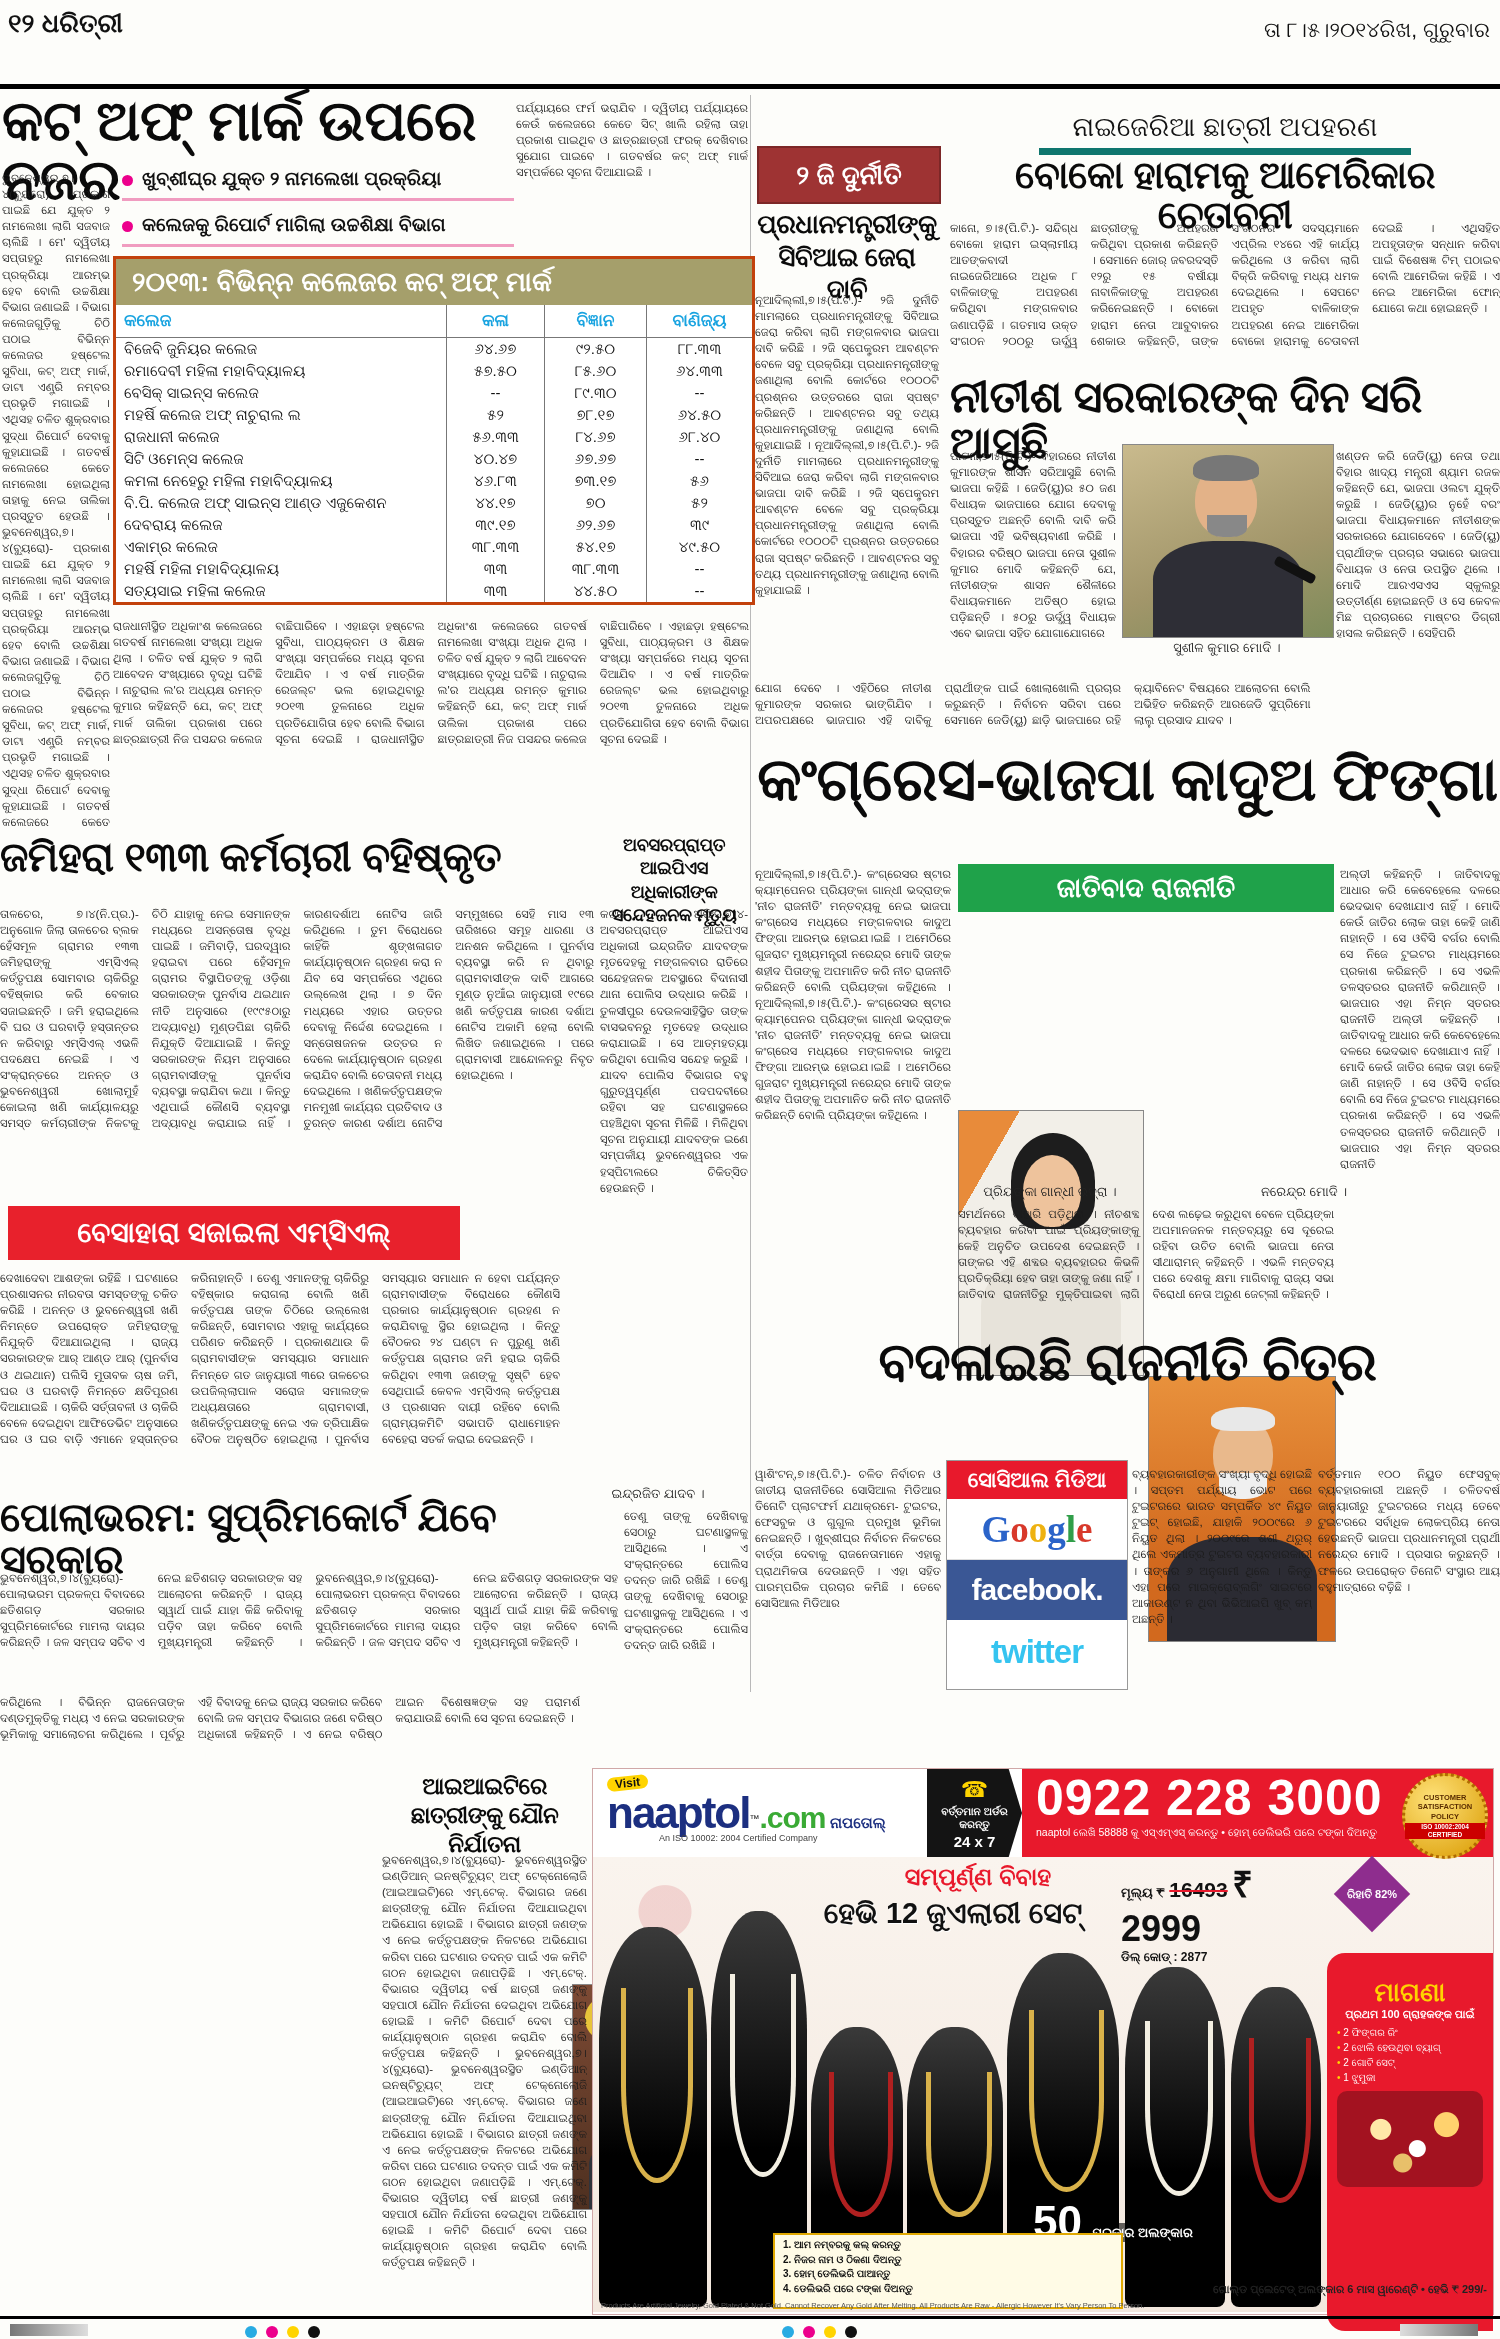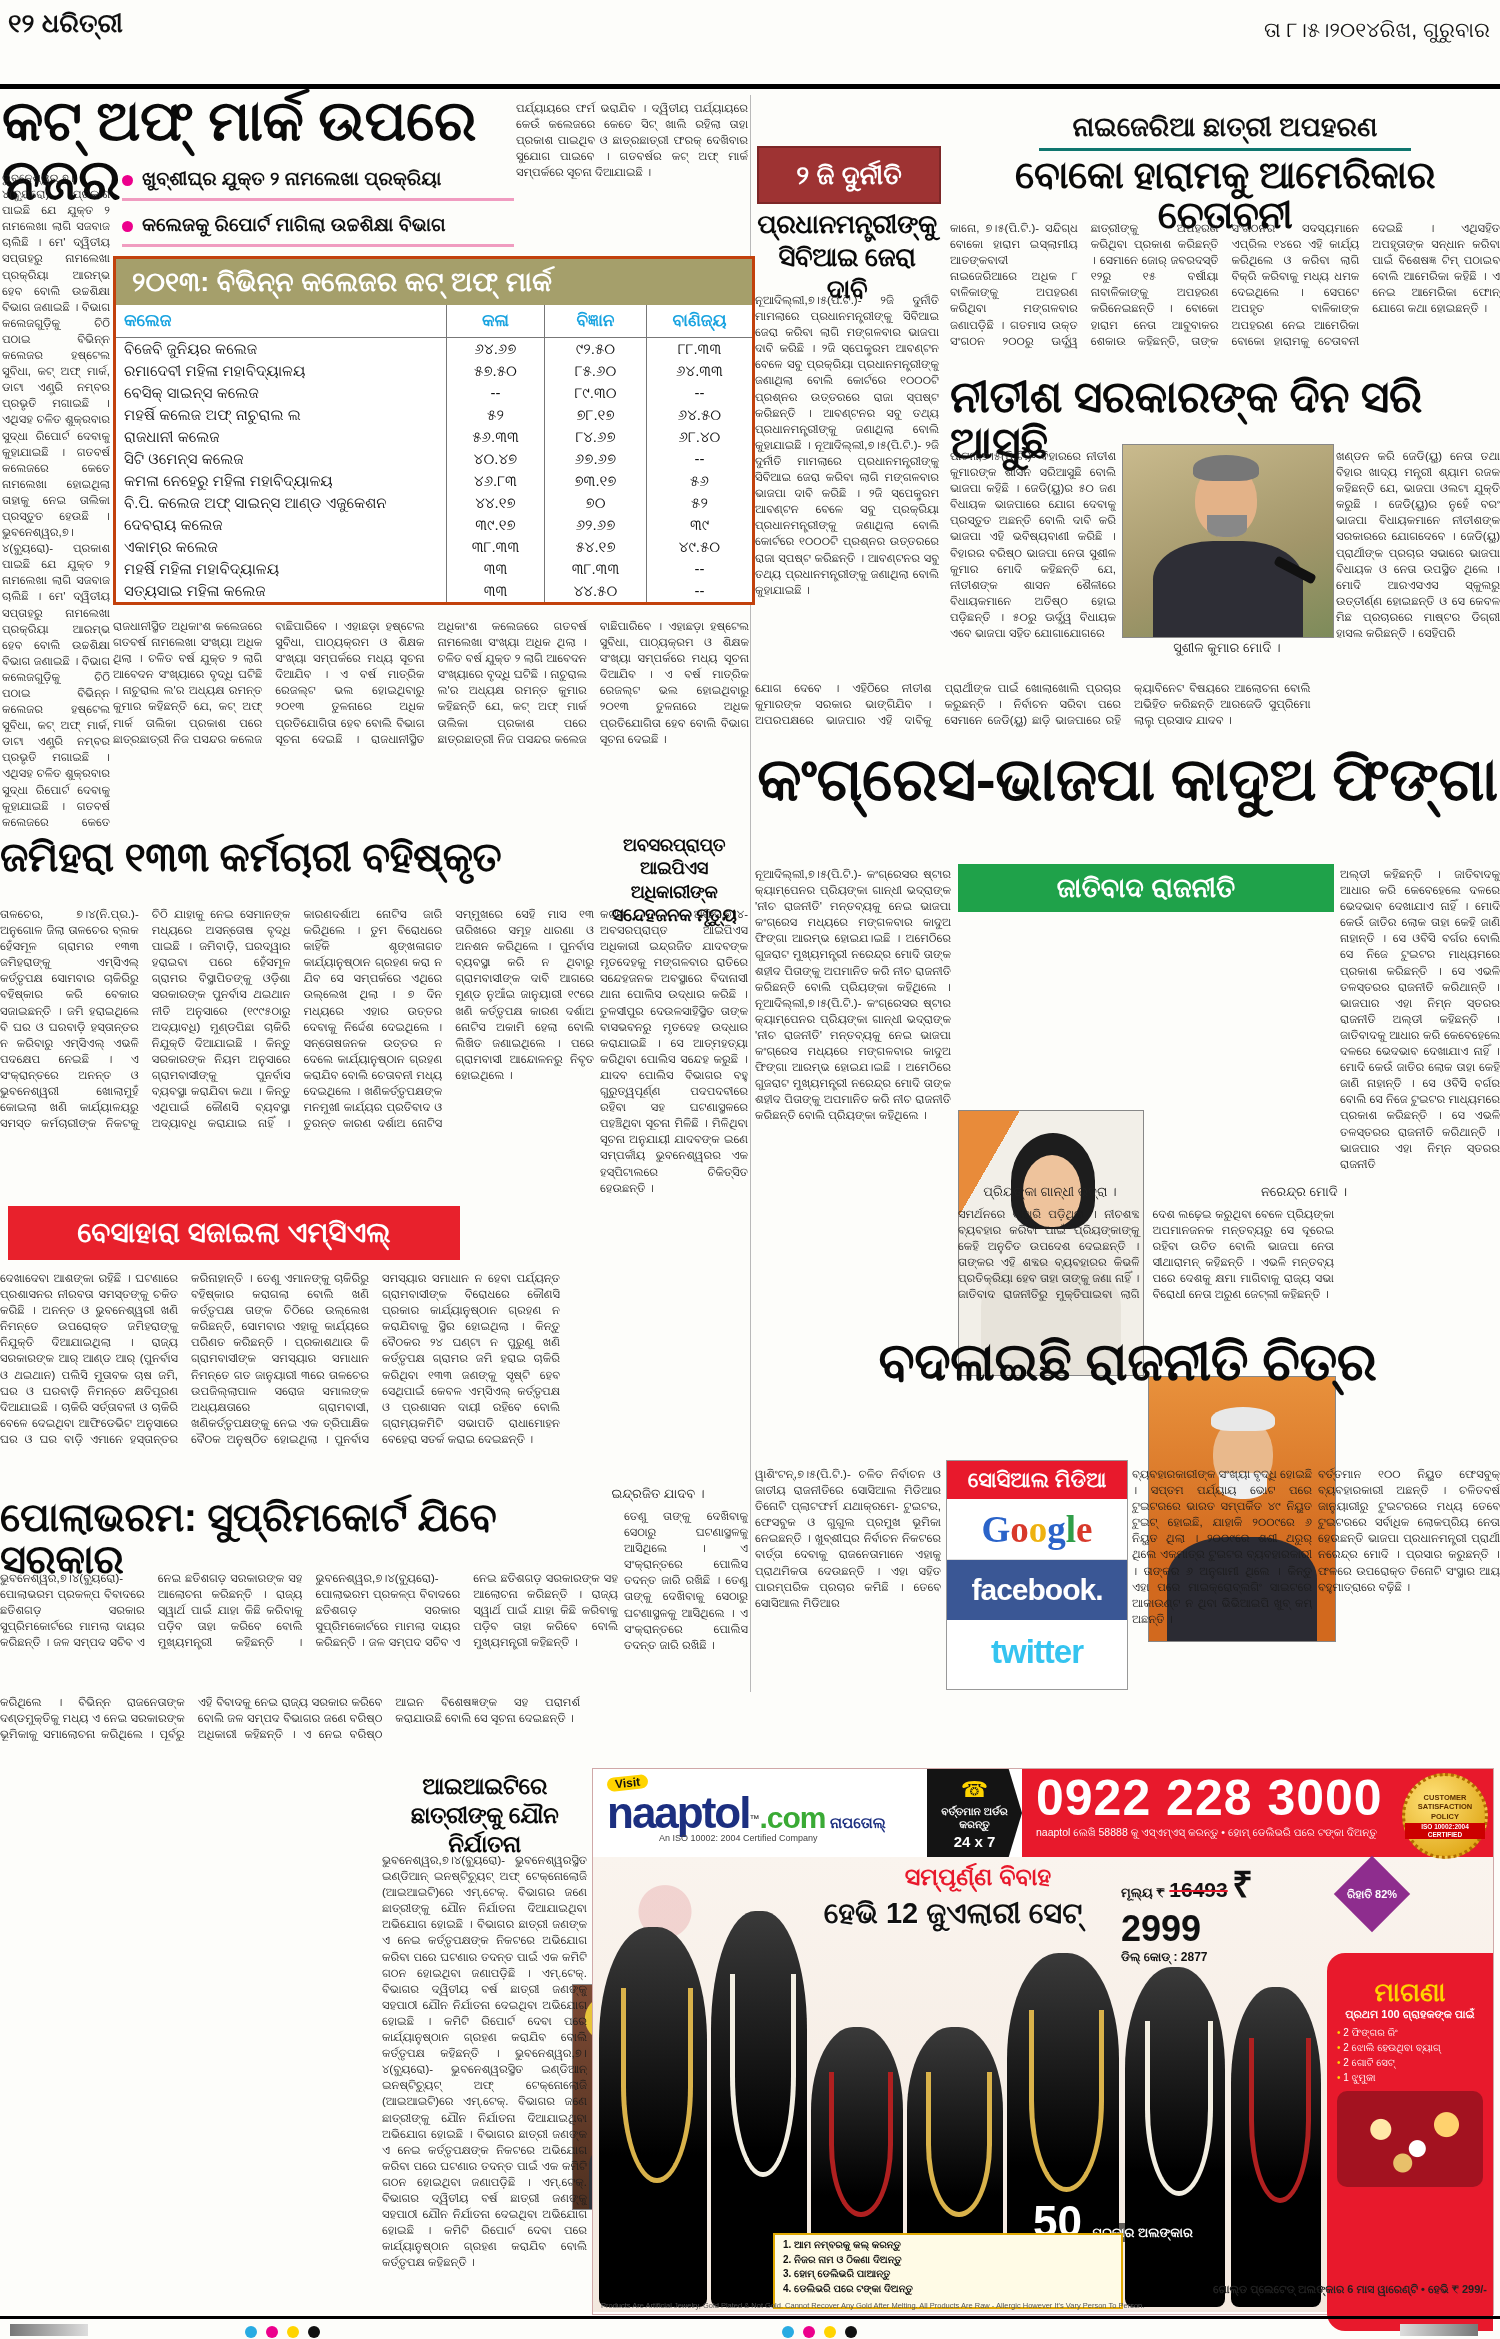--- a/index.html
+++ b/index.html
@@ -178,21 +178,21 @@
     </div>
 </div>
 
 <div class="abs body-text cols-4" style="left:113px;top:618px;width:636px;height:212px">ରାଜଧାନୀସ୍ଥିତ ଅଧିକାଂଶ କଲେଜରେ ଗତବର୍ଷ ନାମଲେଖା ସଂଖ୍ୟା ଅଧିକ ଥିଲା । ଚଳିତ ବର୍ଷ ଯୁକ୍ତ ୨ ଲାଗି ଆବେଦନ ସଂଖ୍ୟାରେ ବୃଦ୍ଧି ଘଟିଛି । ନାଚୁରାଲ ଲ'ର ଅଧ୍ୟକ୍ଷ ରମନ୍ତ କୁମାର କହିଛନ୍ତି ଯେ, କଟ୍ ଅଫ୍ ମାର୍କ ତାଲିକା ପ୍ରକାଶ ପରେ ଛାତ୍ରଛାତ୍ରୀ ନିଜ ପସନ୍ଦର କଲେଜ ବାଛିପାରିବେ । ଏହାଛଡ଼ା ହଷ୍ଟେଲ ସୁବିଧା, ପାଠ୍ୟକ୍ରମ ଓ ଶିକ୍ଷକ ସଂଖ୍ୟା ସମ୍ପର୍କରେ ମଧ୍ୟ ସୂଚନା ଦିଆଯିବ । ଏ ବର୍ଷ ମାତ୍ରିକ ରେଜଲ୍ଟ ଭଲ ହୋଇଥିବାରୁ ୨୦୧୩ ତୁଳନାରେ ଅଧିକ ପ୍ରତିଯୋଗିତା ହେବ ବୋଲି ବିଭାଗ ସୂଚନା ଦେଇଛି । ରାଜଧାନୀସ୍ଥିତ ଅଧିକାଂଶ କଲେଜରେ ଗତବର୍ଷ ନାମଲେଖା ସଂଖ୍ୟା ଅଧିକ ଥିଲା । ଚଳିତ ବର୍ଷ ଯୁକ୍ତ ୨ ଲାଗି ଆବେଦନ ସଂଖ୍ୟାରେ ବୃଦ୍ଧି ଘଟିଛି । ନାଚୁରାଲ ଲ'ର ଅଧ୍ୟକ୍ଷ ରମନ୍ତ କୁମାର କହିଛନ୍ତି ଯେ, କଟ୍ ଅଫ୍ ମାର୍କ ତାଲିକା ପ୍ରକାଶ ପରେ ଛାତ୍ରଛାତ୍ରୀ ନିଜ ପସନ୍ଦର କଲେଜ ବାଛିପାରିବେ । ଏହାଛଡ଼ା ହଷ୍ଟେଲ ସୁବିଧା, ପାଠ୍ୟକ୍ରମ ଓ ଶିକ୍ଷକ ସଂଖ୍ୟା ସମ୍ପର୍କରେ ମଧ୍ୟ ସୂଚନା ଦିଆଯିବ । ଏ ବର୍ଷ ମାତ୍ରିକ ରେଜଲ୍ଟ ଭଲ ହୋଇଥିବାରୁ ୨୦୧୩ ତୁଳନାରେ ଅଧିକ ପ୍ରତିଯୋଗିତା ହେବ ବୋଲି ବିଭାଗ ସୂଚନା ଦେଇଛି ।</div>
 
 <div class="abs banner" style="left:757px;top:146px;width:180px;height:54px;background:#9e3333;border:2px solid #7c2727;font-size:26px">୨ ଜି ଦୁର୍ନୀତି</div>
 <div class="abs hl center" style="left:755px;top:208px;width:184px;font-size:26px;line-height:1.25">ପ୍ରଧାନମନ୍ତ୍ରୀଙ୍କୁ ସିବିଆଇ ଜେରା ଦାବି</div>
 <div class="abs body-text" style="left:755px;top:292px;width:184px;height:388px">ନୂଆଦିଲ୍ଲୀ,୭।୫(ପି.ଟି.)- ୨ଜି ଦୁର୍ନୀତି ମାମଲାରେ ପ୍ରଧାନମନ୍ତ୍ରୀଙ୍କୁ ସିବିଆଇ ଜେରା କରିବା ଲାଗି ମଙ୍ଗଳବାର ଭାଜପା ଦାବି କରିଛି । ୨ଜି ସ୍ପେକ୍ଟ୍ରମ ଆବଣ୍ଟନ ବେଳେ ସବୁ ପ୍ରକ୍ରିୟା ପ୍ରଧାନମନ୍ତ୍ରୀଙ୍କୁ ଜଣାଥିଲା ବୋଲି କୋର୍ଟରେ ୧୦୦୦ଟି ପ୍ରଶ୍ନର ଉତ୍ତରରେ ରାଜା ସ୍ପଷ୍ଟ କରିଛନ୍ତି । ଆବଣ୍ଟନର ସବୁ ତଥ୍ୟ ପ୍ରଧାନମନ୍ତ୍ରୀଙ୍କୁ ଜଣାଥିଲା ବୋଲି କୁହାଯାଇଛି । ନୂଆଦିଲ୍ଲୀ,୭।୫(ପି.ଟି.)- ୨ଜି ଦୁର୍ନୀତି ମାମଲାରେ ପ୍ରଧାନମନ୍ତ୍ରୀଙ୍କୁ ସିବିଆଇ ଜେରା କରିବା ଲାଗି ମଙ୍ଗଳବାର ଭାଜପା ଦାବି କରିଛି । ୨ଜି ସ୍ପେକ୍ଟ୍ରମ ଆବଣ୍ଟନ ବେଳେ ସବୁ ପ୍ରକ୍ରିୟା ପ୍ରଧାନମନ୍ତ୍ରୀଙ୍କୁ ଜଣାଥିଲା ବୋଲି କୋର୍ଟରେ ୧୦୦୦ଟି ପ୍ରଶ୍ନର ଉତ୍ତରରେ ରାଜା ସ୍ପଷ୍ଟ କରିଛନ୍ତି । ଆବଣ୍ଟନର ସବୁ ତଥ୍ୟ ପ୍ରଧାନମନ୍ତ୍ରୀଙ୍କୁ ଜଣାଥିଲା ବୋଲି କୁହାଯାଇଛି ।</div>
 
 <div class="abs center" style="left:950px;top:112px;width:550px">
-  <span style="font-size:27px;font-weight:700;border-bottom:3px solid #0f766e;padding:0 34px 6px">ନାଇଜେରିଆ ଛାତ୍ରୀ ଅପହରଣ</span>
+  <span style="font-size:27px;font-weight:400;border-bottom:7px solid #0f766e;padding:0 34px 6px">ନାଇଜେରିଆ ଛାତ୍ରୀ ଅପହରଣ</span>
 </div>
 <div class="abs hl center" style="left:950px;top:156px;width:550px;font-size:38px">ବୋକୋ ହାରାମକୁ ଆମେରିକାର ଚେତାବନୀ</div>
 <div class="abs body-text cols-4" style="left:950px;top:220px;width:550px;height:152px">କାନୋ, ୭।୫(ପି.ଟି.)- ସନ୍ଦିଗ୍ଧ ବୋକୋ ହାରାମ ଇସ୍‌ଲାମୀୟ ଆତଙ୍କବାଦୀ ନାଇଜେରିଆରେ ଅଧିକ ୮ ବାଳିକାଙ୍କୁ ଅପହରଣ କରିଥିବା ମଙ୍ଗଳବାର ଜଣାପଡ଼ିଛି । ଗତମାସ ଉକ୍ତ ସଂଗଠନ ୨୦୦ରୁ ଊର୍ଦ୍ଧ୍ୱ ଛାତ୍ରୀଙ୍କୁ ଅପହରଣ କରିଥିବା ପ୍ରକାଶ କରିଛନ୍ତି । ସେମାନେ ଜୋର୍ ଜବରଦସ୍ତି ୧୨ରୁ ୧୫ ବର୍ଷୀୟା ନାବାଳିକାଙ୍କୁ ଅପହରଣ କରିନେଇଛନ୍ତି । ବୋକୋ ହାରାମ ନେତା ଆବୁବାକର ଶେକାଉ କହିଛନ୍ତି, ତାଙ୍କ ସଂଗଠନର ସଦସ୍ୟମାନେ ଏପ୍ରିଲ ୧୪ରେ ଏହି କାର୍ଯ୍ୟ କରିଥିଲେ ଓ କରିବା ଲାଗି ବିକ୍ରି କରିବାକୁ ମଧ୍ୟ ଧମକ ଦେଇଥିଲେ । ସେପଟେ ଅପହୃତ ବାଳିକାଙ୍କ ଅପହରଣ ନେଇ ଆମେରିକା ବୋକୋ ହାରାମକୁ ଚେତାବନୀ ଦେଇଛି । ଏଥିସହିତ ଅପହୃତାଙ୍କ ସନ୍ଧାନ କରିବା ପାଇଁ ବିଶେଷଜ୍ଞ ଟିମ୍ ପଠାଇବ ବୋଲି ଆମେରିକା କହିଛି । ଏ ନେଇ ଆମେରିକା ଫୋନ୍ ଯୋଗେ କଥା ହୋଇଛନ୍ତି ।</div>
 
 <div class="abs hl" style="left:950px;top:374px;width:550px;font-size:44px">ନୀତୀଶ ସରକାରଙ୍କ ଦିନ ସରି ଆସୁଛି</div>
 <div class="abs body-text" style="left:950px;top:448px;width:166px;height:228px">ପାଟନା,୭।୫(ପି.ଟି.)- ବିହାରରେ ନୀତୀଶ କୁମାରଙ୍କ ଶାସନ ସରିଆସୁଛି ବୋଲି ଭାଜପା କହିଛି । ଜେଡି(ୟୁ)ର ୫୦ ଜଣ ବିଧାୟକ ଭାଜପାରେ ଯୋଗ ଦେବାକୁ ପ୍ରସ୍ତୁତ ଅଛନ୍ତି ବୋଲି ଦାବି କରି ଭାଜପା ଏହି ଭବିଷ୍ୟବାଣୀ କରିଛି । ବିହାରର ବରିଷ୍ଠ ଭାଜପା ନେତା ସୁଶୀଳ କୁମାର ମୋଦି କହିଛନ୍ତି ଯେ, ନୀତୀଶଙ୍କ ଶାସନ ଶୈଳୀରେ ବିଧାୟକମାନେ ଅତିଷ୍ଠ ହୋଇ ପଡ଼ିଛନ୍ତି । ୫୦ରୁ ଊର୍ଦ୍ଧ୍ୱ ବିଧାୟକ ଏବେ ଭାଜପା ସହିତ ଯୋଗାଯୋଗରେ</div>
 <div class="abs photo" style="left:1122px;top:444px;width:210px;height:192px;background:linear-gradient(160deg,#c9ba8d,#a2966a 60%,#7d8b5a)">
   <div class="torso" style="left:30px;top:96px;width:150px;height:96px;background:#2e2e36"></div>
   <div class="head" style="left:72px;top:18px;width:62px;height:74px"></div>
   <div class="hair" style="left:70px;top:10px;width:66px;height:26px;background:#777"></div>

